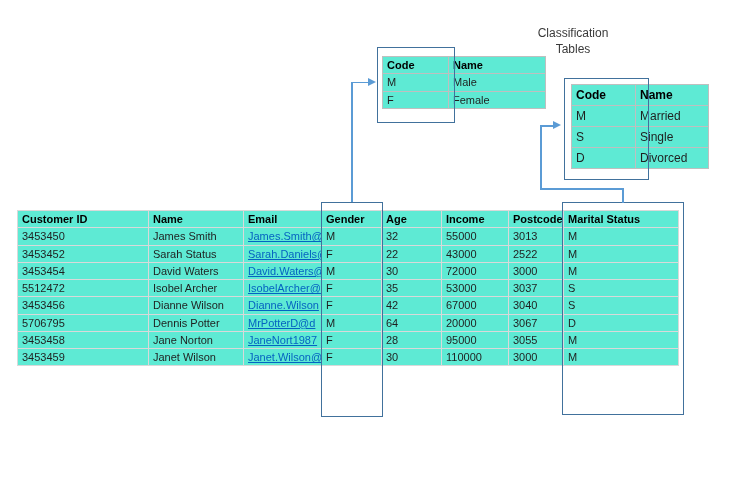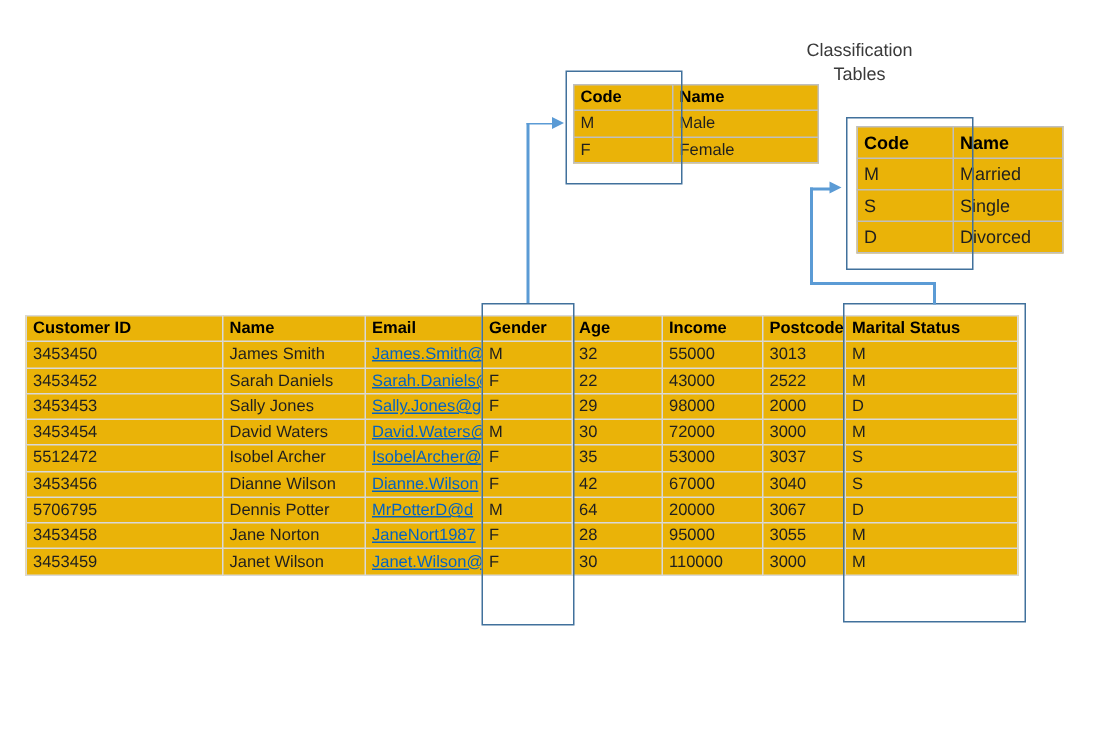--- a/index.html
+++ b/index.html
@@ -1,20 +1,20 @@
 <!DOCTYPE html>
 <html style="--box_outline: #41719C; --connector: #5B9BD5; --link: #0563C1; --grid_light: #D9D9D9; --grid_dark: #BFBFBF;"><head>
 <meta charset="utf-8">
 <style>
   html,body{margin:0;padding:0;background:#fff;}
   .canvas{
     position:relative;width:736px;height:425px;background:#fff;overflow:hidden;
     font-family:"Liberation Sans",sans-serif;
   }
-  table{border-collapse:collapse;table-layout:fixed;position:absolute;background:#eab308;padding-left:45px;}
+  table{border-collapse:collapse;table-layout:fixed;position:absolute;background:#5eead4;padding-left:45px;}
   td{padding:0 2px 0 4px;vertical-align:middle;overflow:hidden;white-space:nowrap;
      color:#1f1f1f;}
   td.hdr{font-weight:bold;color:#000;}
 
   
   .fact{left:17px;top:210px;width:661px;border:1px solid var(--grid_dark);}
   .fact td{border:1px solid var(--grid_light);font-size:11px;}
   .fact tr{height:17.27px;margin-top:21px;}
   .link{color:var(--link);text-decoration:underline;}
 
@@ -136,37 +136,27 @@
           <td>James Smith</td>
           <td><span class="link">James.Smith@</span></td>
           <td>M</td>
           <td>32</td>
           <td>55000</td>
           <td>3013</td>
           <td>M</td>
         </tr>
         <tr>
           <td>3453452</td>
-          <td>Sarah Daniels</td>
+          <td>Sarah Status</td>
           <td><span class="link">Sarah.Daniels@</span></td>
           <td>F</td>
           <td>22</td>
           <td>43000</td>
           <td>2522</td>
           <td>M</td>
-        </tr>
-        <tr>
-          <td>3453453</td>
-          <td>Sally Jones</td>
-          <td><span class="link">Sally.Jones@g</span></td>
-          <td>F</td>
-          <td>29</td>
-          <td>98000</td>
-          <td>2000</td>
-          <td>D</td>
         </tr>
         <tr>
           <td>3453454</td>
           <td>David Waters</td>
           <td><span class="link">David.Waters@</span></td>
           <td>M</td>
           <td>30</td>
           <td>72000</td>
           <td>3000</td>
           <td>M</td>

